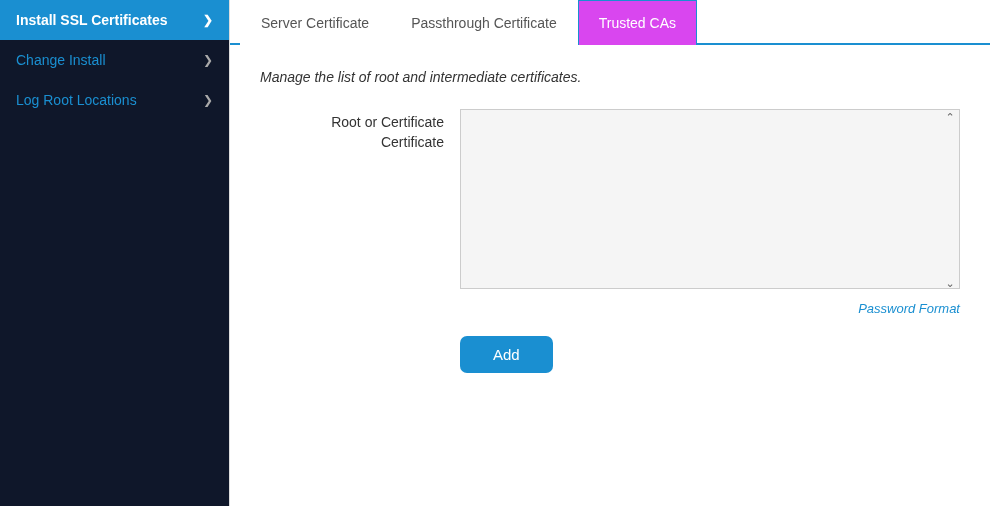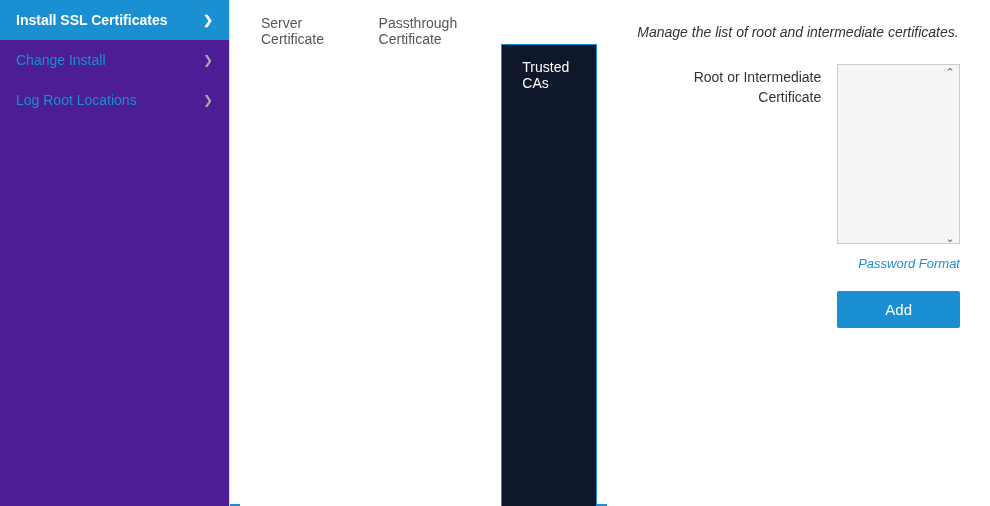--- a/index.html
+++ b/index.html
@@ -10,21 +10,21 @@
       color: #333;
       width: 990px;
       height: 506px;
       overflow: hidden;
       display: flex;
     }
 
     
     .sidebar {
       width: 230px;
-      background: #4c1d95;
+      background: #0f172a;
       border-right: 1px solid #ddd;
       flex-shrink: 0;
     }
     .sidebar-item {
       display: flex;
       align-items: center;
       justify-content: space-between;
       padding: 12px 16px;
       cursor: pointer;
       font-size: 14px;
@@ -45,46 +45,45 @@
     }
     .sidebar-item:not(.active) .chevron-icon {
       color: #aaa;
     }
 
     
     .main-content {
       flex: 1;
       padding: 0;
       display: flex;
-      flex-direction: row;
+      flex-direction: column;
     }
 
     
     .tabs {
       display: flex;
       border-bottom: 2px solid #1a8fd1;
       padding: 0 10px;
       padding-top: 0;
     }
     .tab {
       padding: 14px 20px;
       cursor: pointer;
       font-size: 14px;
       color: #555;
       border: 1px solid transparent;
       border-bottom: none;
       margin-bottom: -2px;
       background: #fff;
     }
     .tab.active {
-      background: #0f172a;
+      background: #d946ef;
       color: #fff;
       border-color: #1a8fd1;
       font-weight: normal;
-      margin-top: 44px;
     }
 
     
     .content-area {
       padding: 24px 30px;
       flex: 1;
     }
     .description {
       color: #333;
       font-size: 14px;
@@ -164,24 +163,24 @@
     }
 
     .add-button-row {
       margin-top: 20px;
       margin-left: 200px;
     }
     .add-button {
       background: #1a8fd1;
       color: #fff;
       border: none;
-      padding: 10px 48px;
+      padding: 10px 33px;
       font-size: 15px;
       cursor: pointer;
-      border-radius: 2px;
+      border-radius: 7px;
     }
   </style>
 </head>
 <body>
 
 <div class="sidebar">
   <div class="sidebar-item active">
     <span>Install SSL Certificates</span>
     <span class="chevron-icon">❯</span>
   </div>
@@ -207,21 +206,21 @@
     <div class="tab active">
       <span>Trusted CAs</span>
     </div>
   </div>
 
   <div class="content-area">
     <p class="description2">Manage the list of root and intermediate certificates.</p>
 
     <div class="form-row">
       <div class="field-label">
-        <span>Root or Intermediate</span><br>
+        <span>Root or Certificate</span><br>
         <span>Certificate</span>
       </div>
       <div class="textarea-wrapper">
         <textarea class="cert-textarea" style=""></textarea>
         <div class="textarea-scrollbar">
           <span class="scroll-arrow">⌃</span>
           <span class="scroll-arrow">⌄</span>
         </div>
       </div>
     </div>

